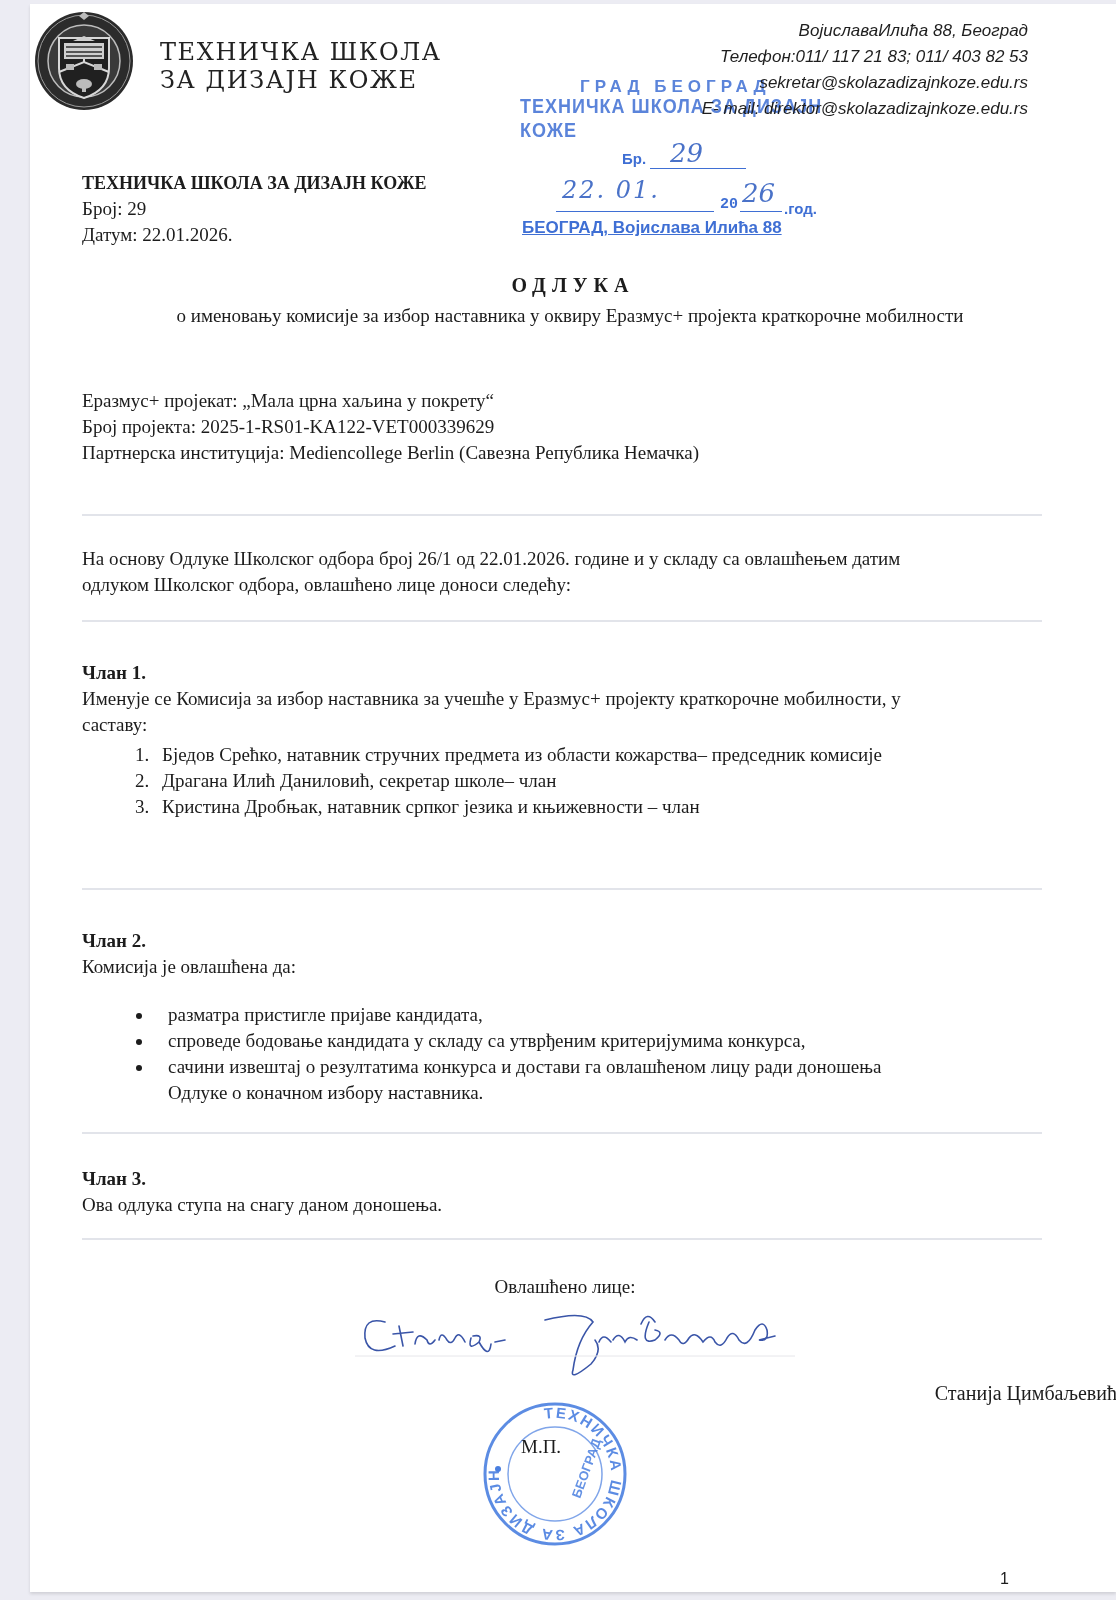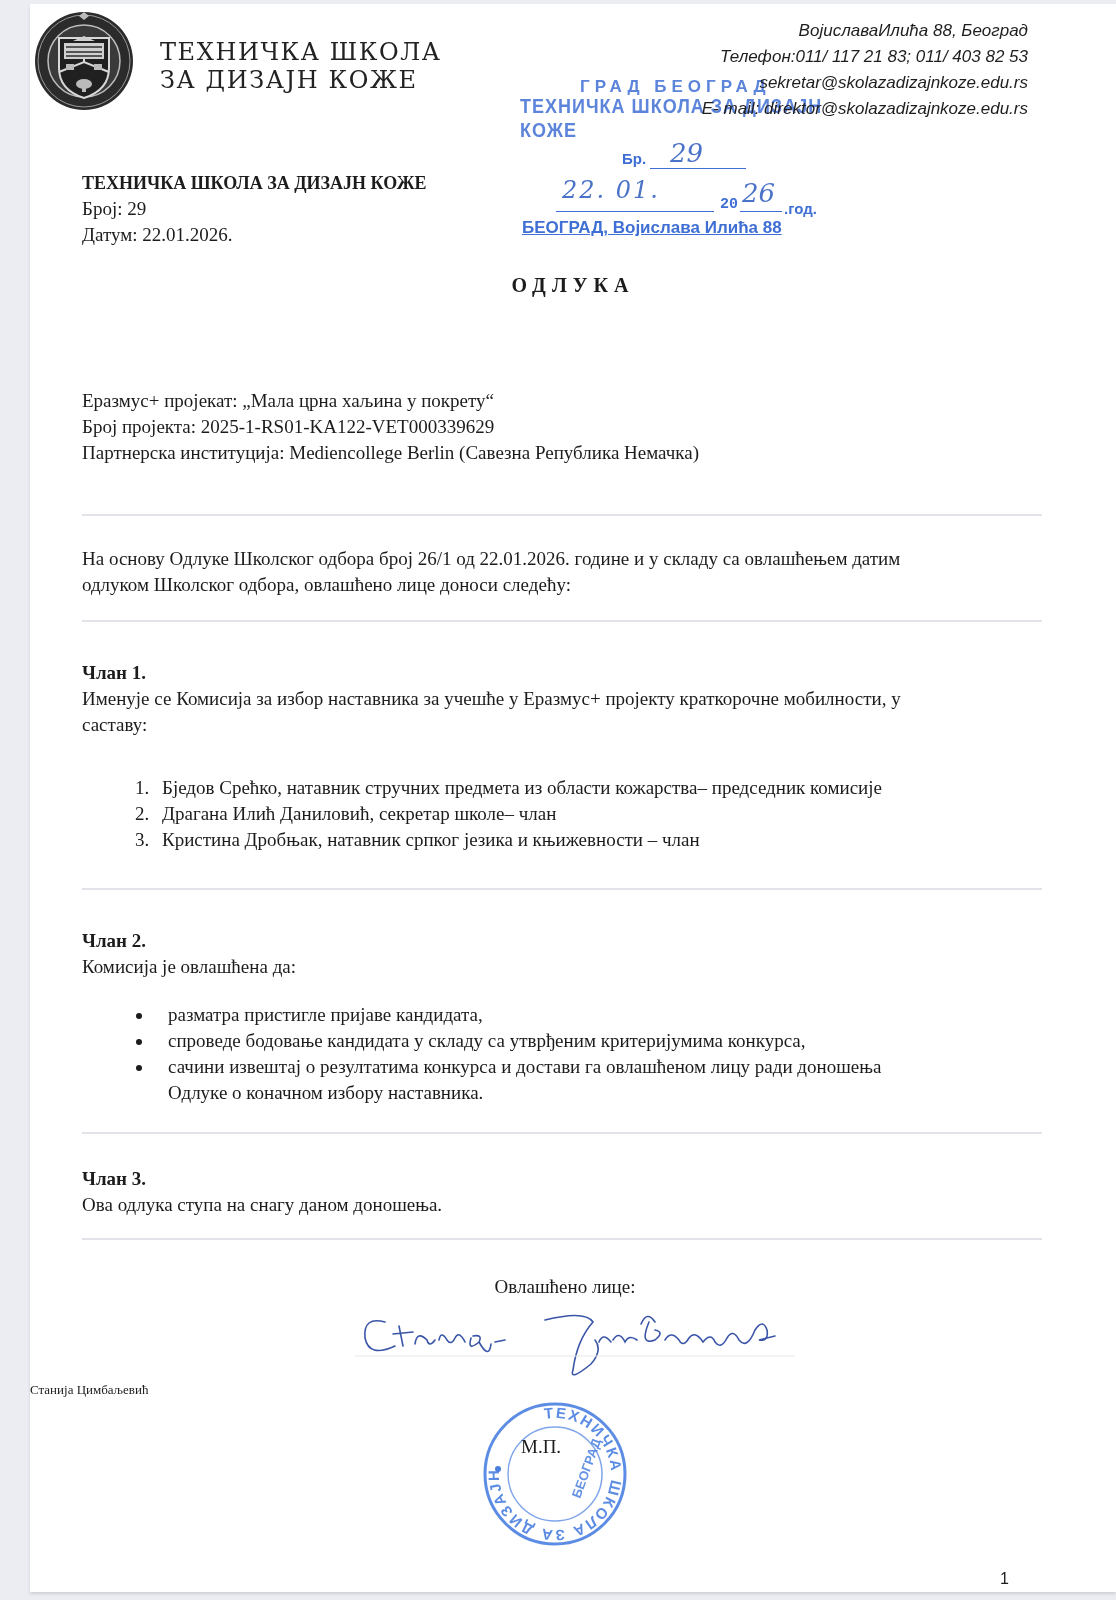--- a/index.html
+++ b/index.html
@@ -35,21 +35,21 @@
   .subtitle { left: 80px; width: 920px; top: 298px; text-align: center; font-size: 19px; line-height: 28px; }
   .block { left: 52px; width: 960px; font-size: 19px; line-height: 26px; }
   .rule { left: 52px; width: 960px; height: 0; border-top: 2px solid #e2e4ea; }
   .article-title { font-weight: bold; }
   ol.members { margin: 0; padding: 0 0 0 72px; }
   ol.members li { padding-left: 8px; }
   ul.duties { margin: 0; padding: 0 0 0 72px; list-style: disc; }
   ul.duties li { padding-left: 14px; }
   .sign-label { left: 0; width: 1070px; top: 1272px; text-align: center; font-size: 19px; }
   .signature { left: 325px; top: 1296px; width: 440px; height: 80px; }
-  .signer { left: 0; width: 1070px; top: 1378px; text-align: left; font-size: 13px; }
+  .signer { left: 0; width: 1070px; top: 1378px; text-align: right; font-size: 20px; padding-left: 17px; }
   .seal { left: 450px; top: 1395px; width: 150px; height: 150px; }
   .mp { left: 491px; top: 1432px; font-size: 19px; }
   .pagenum { left: 970px; top: 1566px; font-family: "Liberation Sans", sans-serif; font-size: 16px; }
 </style>
 </head>
 <body>
 
 <div class="page">
 
   <svg class="abs logo" viewBox="0 0 102 102">
@@ -98,35 +98,36 @@
     <div><span>E- mail:</span> <span>direktor@skolazadizajnkoze.edu.rs</span></div>
   </div>
 
   <div class="abs head-left">
     <div class="org">ТЕХНИЧКА ШКОЛА ЗА ДИЗАЈН КОЖЕ</div>
     <div>Број: 29</div>
     <div>Датум: 22.01.2026.</div>
   </div>
 
   <div class="abs title">ОДЛУКА</div>
+  <div class="abs subtitle">о именовању комисије за избор наставника у оквиру Еразмус+ пројекта краткорочне мобилности</div>
 
   <div class="abs block" style="top:384px;">
     <div>Еразмус+ пројекат: „Мала црна хаљина у покрету“</div>
     <div>Број пројекта: 2025-1-RS01-KA122-VET000339629</div>
     <div>Партнерска институција: Mediencollege Berlin (Савезна Република Немачка)</div>
   </div>
   <div class="abs rule" style="top:510px;"></div>
 
   <div class="abs block" style="top:542px; width:880px;">На основу Одлуке Школског одбора број 26/1  од 22.01.2026. године и у складу са овлашћењем датим одлуком Школског одбора, овлашћено лице доноси следећу:</div>
   <div class="abs rule" style="top:616px;"></div>
 
   <div class="abs block" style="top:656px;">
     <div class="article-title">Члан 1.</div>
     <div style="width:880px;">Именује се Комисија за избор наставника за учешће у Еразмус+ пројекту краткорочне мобилности, у саставу:</div>
-    <ol class="members" style="margin-top:37px; width:820px;">
+    <ol class="members" style="margin-top:4px; width:820px;">
       <li>Бједов Срећко, натавник стручних предмета из области кожарства– председник комисије</li>
       <li>Драгана Илић Даниловић, секретар школе– члан</li>
       <li>Кристина Дробњак, натавник српког језика и књижевности – члан</li>
     </ol>
   </div>
   <div class="abs rule" style="top:884px;"></div>
 
   <div class="abs block" style="top:924px;">
     <div class="article-title">Члан 2.</div>
     <div>Комисија је овлашћена да:</div>

